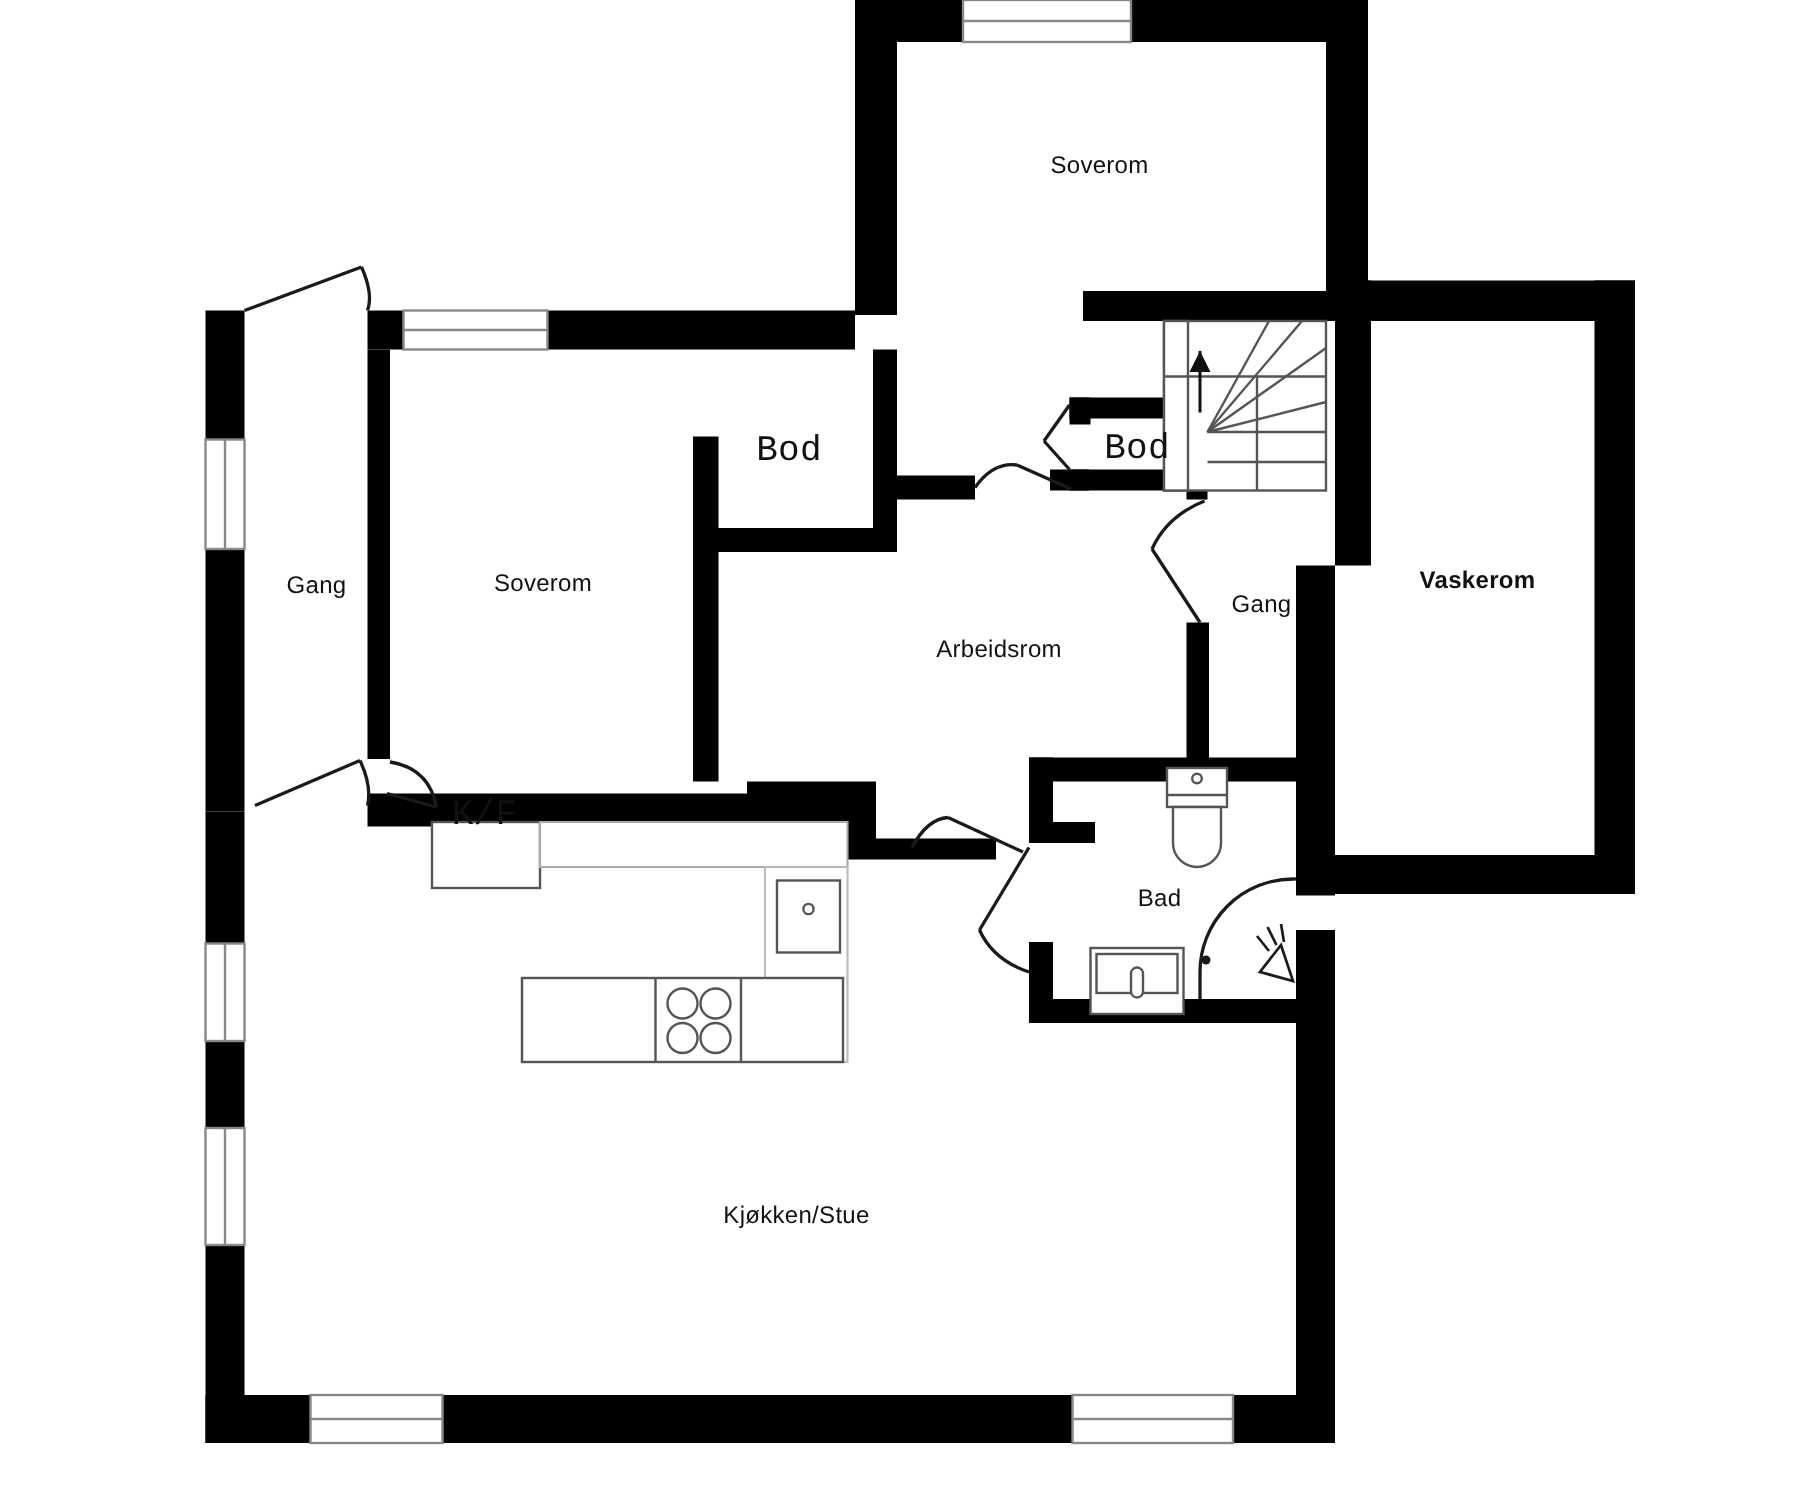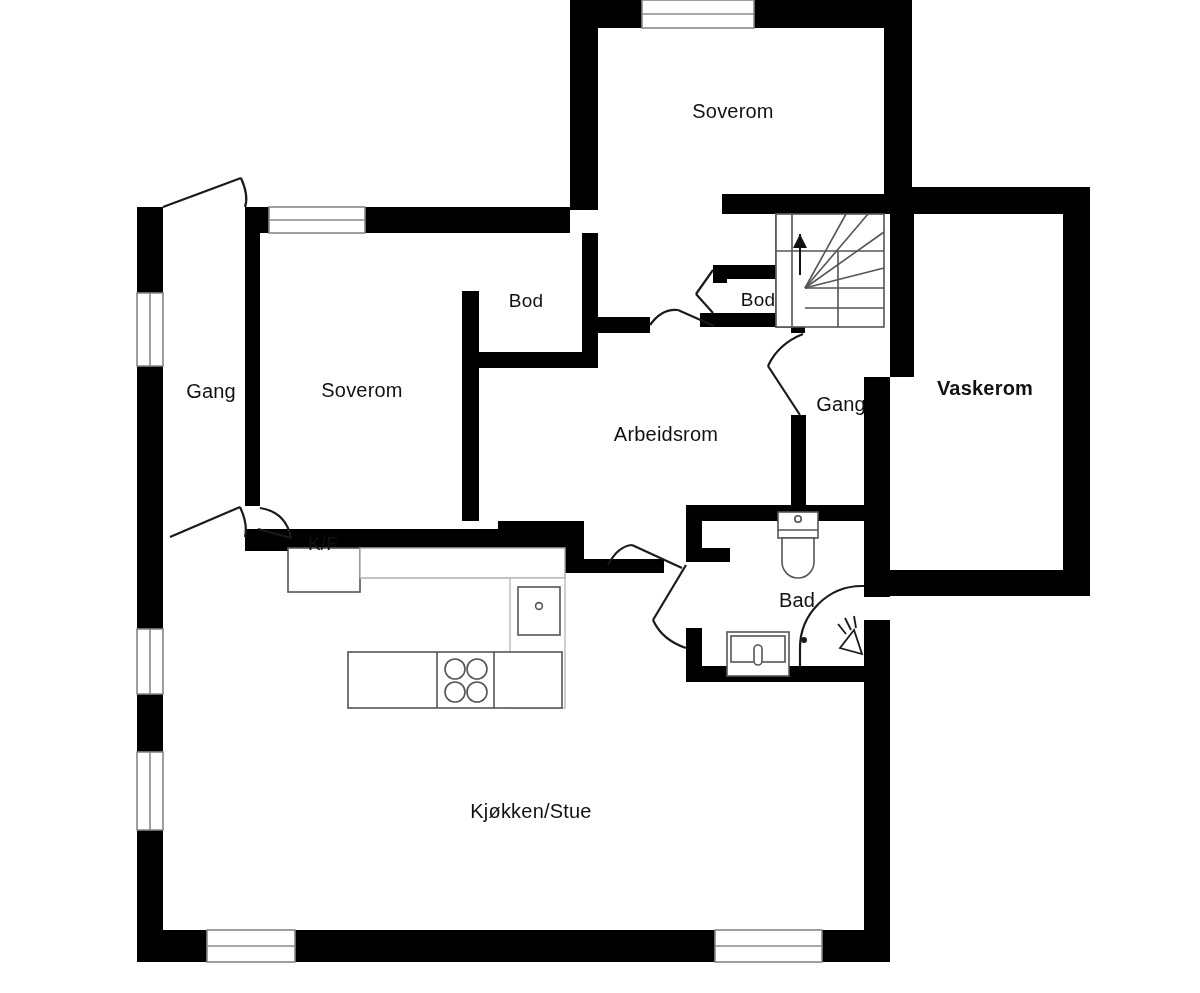--- a/index.html
+++ b/index.html
@@ -29,22 +29,22 @@
   }
   .room-label {
     position: absolute;
     font-family: "Liberation Sans", sans-serif;
     color: #111111;
     white-space: nowrap;
     transform: translate(-50%, -50%);
     letter-spacing: 0.2px;
     user-select: none;
   }
-  .label-lg { font-size: 20px; }
-  .label-md { font-size: 19px; }
+  .label-lg { font-size: 16px; }
+  .label-md { font-size: 24px; font-family: Liberation Mono, monospace; }
 </style>
 </head>
 <body>
 
 <div id="floorplan-root">
 
   <svg id="plan-svg" viewBox="0 0 1200 993" xmlns="http://www.w3.org/2000/svg">
 
     <g fill="#000000">
 
@@ -289,19 +289,19 @@
   <div class="room-label label-md" style="left:526px; top:301px;">Bod</div>
 
   <div class="room-label label-md" style="left:758px; top:300px;">Bod</div>
 
   <div class="room-label label-lg" style="left:638px; top:434px;margin-left:28px;">Arbeidsrom</div>
 
   <div class="room-label label-lg" style="left:841px; top:404px;">Gang</div>
 
   <div class="room-label label-lg" style="left:985px; top:388px;font-weight:bold;">Vaskerom</div>
 
-  <div class="room-label label-lg" style="left:773px; top:600px;margin-left:24px;">Bad</div>
+  <div class="room-label label-lg" style="left:773px; top:600px;">Bad</div>
 
   <div class="room-label label-lg" style="left:531px; top:811px;text-align:center;">Kjøkken/Stue</div>
 
   <div class="room-label label-md" style="left:323px; top:544px;">K/F</div>
 
 </div>
 
 </body></html>

